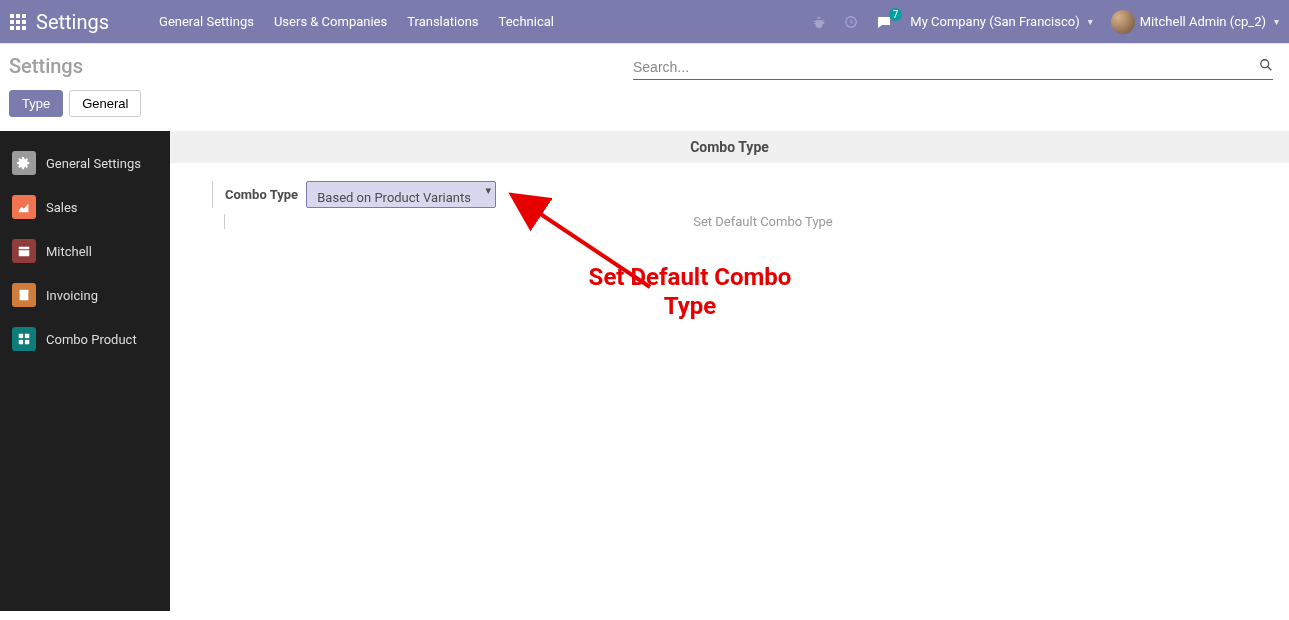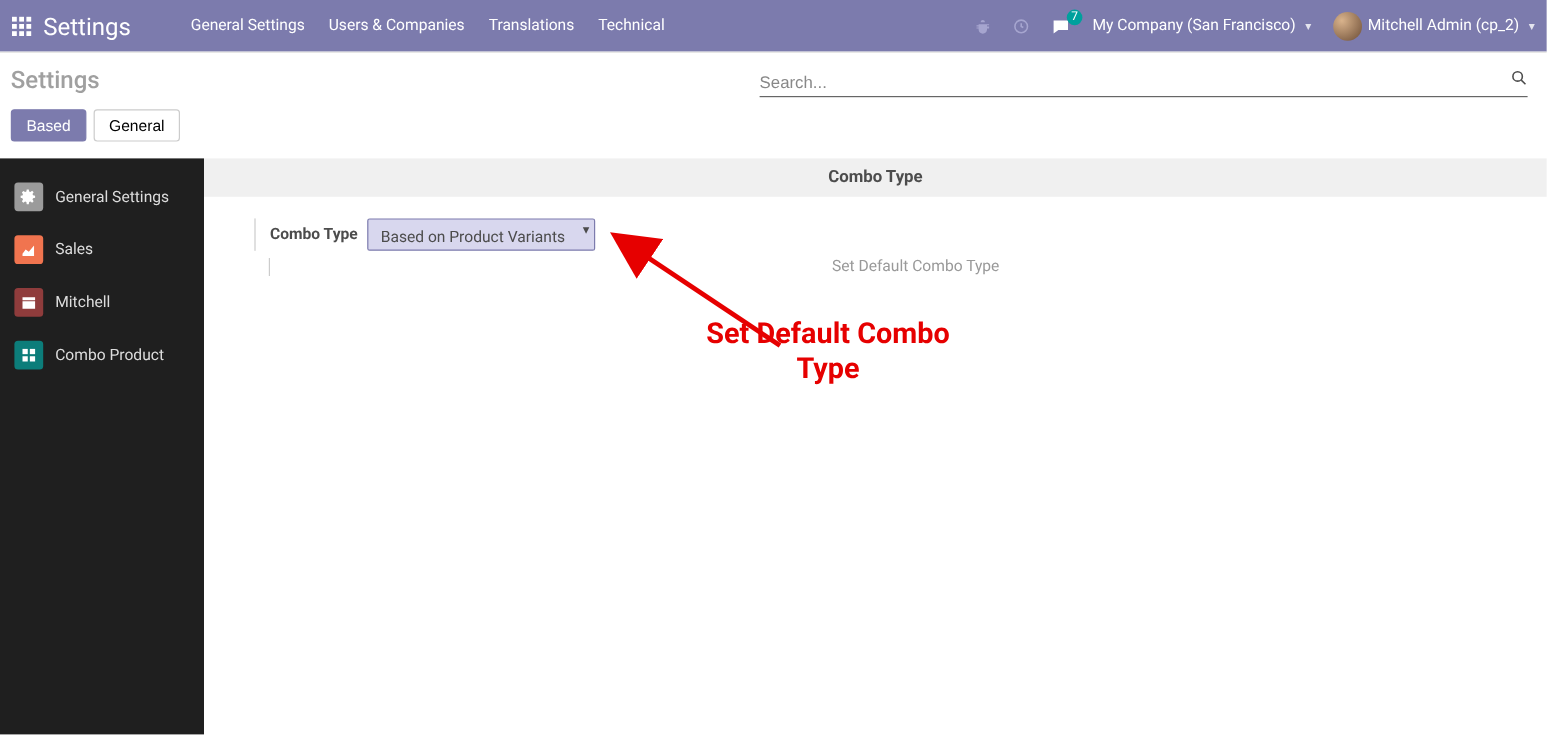--- a/index.html
+++ b/index.html
@@ -119,21 +119,21 @@
     <div class="search">
       <input type="text" placeholder="Search..." style="">
       <span class="search-btn"><svg viewBox="0 0 16 16">
             <circle cx="6.5" cy="6.5" r="4.5" fill="none" stroke="#4c4c4c" stroke-width="1.5"></circle>
             <line x1="10" y1="10" x2="14" y2="14" stroke="#4c4c4c" stroke-width="1.5"></line>
           </svg></span>
     </div>
   </div>
 </div>
 <div class="cp-buttons">
-  <button class="btn btn-primary">Based</button>
+  <button class="btn btn-primary">Type</button>
   <button class="btn">General</button>
 </div>
 
 <div class="main">
   <div class="sidebar">
     <div class="sb-item">
       <div class="sb-ico sb-gen">
           <svg viewBox="0 0 16 16">
             <path d="M8 5a3 3 0 100 6 3 3 0 000-6zM14 9V7l-2-.4a4.5 4.5 0 00-.5-1.2l1.1-1.7-1.4-1.4L9.5 3.4A4.5 4.5 0 008.3 3L8 1H6l-.3 2a4.5 4.5 0 00-1.2.5L2.8 2.4 1.4 3.8l1.1 1.7A4.5 4.5 0 002 6.7L0 7v2l2 .3c.1.4.3.8.5 1.2l-1.1 1.7 1.4 1.4 1.7-1.1c.4.2.8.4 1.2.5L6 15h2l.3-2c.4-.1.8-.3 1.2-.5l1.7 1.1 1.4-1.4-1.1-1.7c.2-.4.4-.8.5-1.2L14 9z"></path>
           </svg>
@@ -148,20 +148,28 @@
         </div>
       <span>Sales</span>
     </div>
     <div class="sb-item">
       <div class="sb-ico sb-inv">
           <svg viewBox="0 0 16 16">
             <path d="M2 3h12v3H2zM2 7h12v7H2zM6 9h4v1H6z"></path>
           </svg>
         </div>
       <span>Mitchell</span>
+    </div>
+    <div class="sb-item">
+      <div class="sb-ico sb-invo">
+          <svg viewBox="0 0 16 16">
+            <path d="M3 2h10v12H3zM5 5h6v1H5zM5 8h6v1H5zM5 11h4v1H5z"></path>
+          </svg>
+        </div>
+      <span>Invoicing</span>
     </div>
     <div class="sb-item">
       <div class="sb-ico sb-combo">
           <svg viewBox="0 0 16 16">
             <rect x="2" y="2" width="5" height="5"></rect>
             <rect x="9" y="2" width="5" height="5"></rect>
             <rect x="2" y="9" width="5" height="5"></rect>
             <rect x="9" y="9" width="5" height="5"></rect>
           </svg>
         </div>

